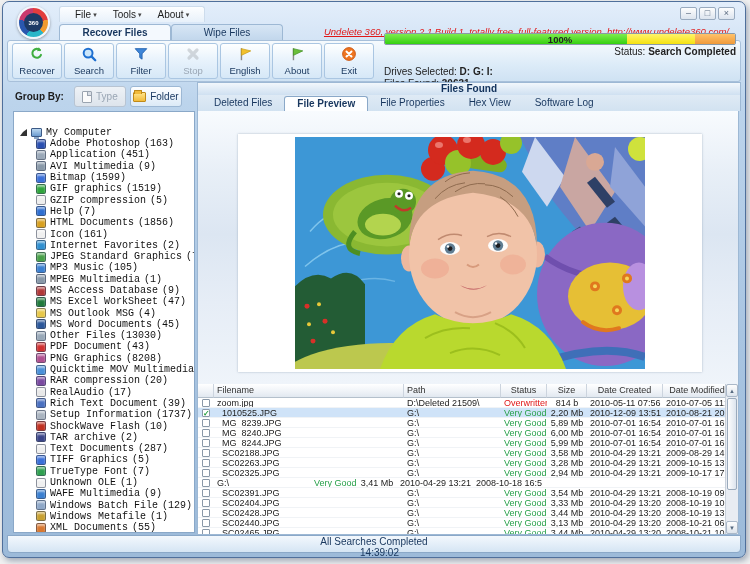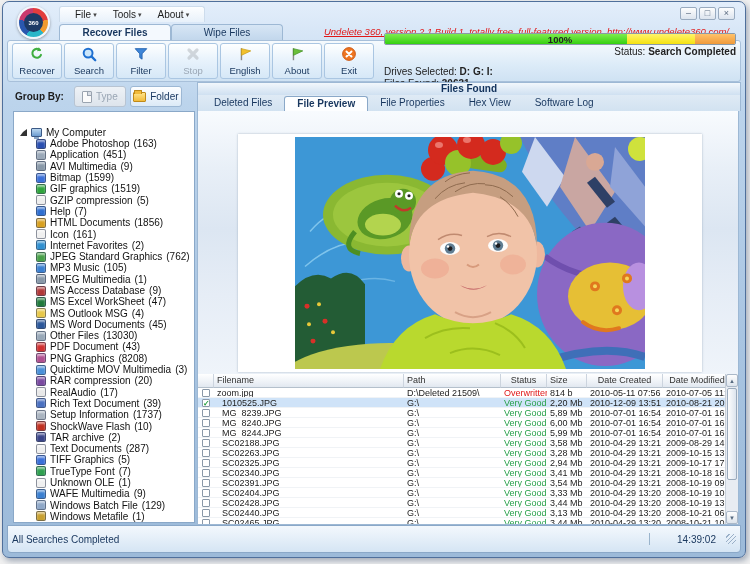--- a/index.html
+++ b/index.html
@@ -86,21 +86,21 @@
                border:1px solid #9db8d4; border-bottom:none; }
   .ptabs { height:16px; display:flex; align-items:flex-end; background:linear-gradient(#dfeaf5,#d2e2f1);
            border-left:1px solid #9db8d4; border-right:1px solid #9db8d4; padding-left:4px; }
   .ptab { height:15px; line-height:14px; padding:0 12px; font-size:10px; color:#17365e; }
   .ptab.active { background:#fdfeff; border:1px solid #8aa8c8; border-bottom:none;
                  border-radius:3px 3px 0 0; font-weight:bold; }
 
   
   .main { flex:1; display:flex; min-height:0; }
   .treepanel { width:182px; margin:0 2px 2px 6px; background:#fff; border:1px solid #8aa8c8;
-               overflow:hidden; padding:14px 10px 2px 4px; }
+               overflow:hidden; padding:14px 10px 2px 4px;font-family:Liberation Mono, monospace; }
   .tree-root { display:flex; align-items:center; gap:4px; height:12px; font-size:10px; color:#111;
                padding-left:2px; }
   .tri-expanded { width:0; height:0; border-left:3px solid transparent; border-top:3px solid transparent;
                   border-right:4px solid #333; border-bottom:4px solid #333; }
   .icon-computer { width:11px; height:9px; border:1px solid #3c5a86;
                    background:linear-gradient(#bcd8f0,#6c9cd0); border-radius:1px; position:relative; }
   .icon-computer::after { content:""; position:absolute; left:2px; bottom:-3px; width:5px; height:2px; background:#8aa4c4; }
   .tree-item { display:flex; align-items:center; gap:4px; height:11.3px; font-size:10px; color:#111;
                padding-left:18px; white-space:nowrap; }
   .ft-icon { width:10px; height:10px; border-radius:2px; border:1px solid rgba(60,70,90,.55);
@@ -123,39 +123,39 @@
         border-right:1px solid #ccd4de; border-bottom:1px solid #b4c0cc; }
   .tbody { flex:1; overflow:hidden; }
   .trow { height:10px; display:flex; border-bottom:1px solid #f0f3f6; background:#fff; }
   .trow.selected { background:#cfe3f8; }
   .cell { font-size:9px; color:#222; padding:0 3px; line-height:10px; white-space:nowrap;
           overflow:hidden; }
   .col-check { width:16px; display:flex; align-items:center; justify-content:center; padding:0; }
   .col-name { width:190px; }
   .col-path { width:97px; }
   .col-status { width:46px; text-align:center; }
-  .col-size { width:40px; text-align:left; }
+  .col-size { width:40px; text-align:center; }
   .col-created { width:76px; text-align:center; }
   .col-modified { width:69px; text-align:center; }
   .cbox { width:8px; height:8px; border:1px solid #8a98a8; background:#fff; border-radius:1px;
           font-size:8px; line-height:7px; text-align:center; color:#1f9e3a; font-weight:bold; }
   .overwritten { color:#e01818; }
   .very-good { color:#28a04a; }
   .vscroll { position:absolute; right:0; top:0; bottom:0; width:13px; background:#e8ecf2;
              border-left:1px solid #c8d0da; display:flex; flex-direction:column; }
   .varrow { height:13px; font-size:6px; color:#56председ; color:#566a80; text-align:center; line-height:12px;
             background:linear-gradient(#fdfdfd,#dde4ec); border:1px solid #aab8c8; border-radius:2px; }
   .vthumb { height:92px; margin:1px; background:linear-gradient(90deg,#fdfdfd,#dce4ee);
             border:1px solid #9aaabc; border-radius:2px; }
   .vtrack { flex:1; }
 
   
-  .statusbar { height:28px; display:flex; align-items:center; font-size:10px; color:#1c3a60;
+  .statusbar { height:18px; display:flex; align-items:center; font-size:10px; color:#1c3a60;
                background:linear-gradient(#f3f8fd,#d5e5f4); border:1px solid #8aa8c8;
-               border-radius:0 0 4px 4px; padding:0 4px; }
+               border-radius:0 0 4px 4px; padding:0 4px;flex-direction:column; }
   .sb-left { flex:1; }
   .sb-div { width:1px; height:12px; background:#9ab4cc; margin:0 6px; }
   .sb-time { width:70px; text-align:right; padding-right:10px; }
   .sb-grip { width:10px; height:10px;
              background:repeating-linear-gradient(135deg,transparent 0 2px,#9ab0c8 2px 3px); }
 </style>
 </head>
 <body>
 
 <div class="window">
@@ -734,21 +734,20 @@
               <span class="cell col-status very-good">Very Good</span>
               <span class="cell col-size">2,94 Mb</span>
               <span class="cell col-created">2010-04-29 13:21</span>
               <span class="cell col-modified">2009-10-17 17:48</span>
             </div>
 
             <div class="trow">
               <span class="cell col-check">
                   <span class="cbox"></span>
                 </span>
-              <span class="cell col-name">_SC02340.JPG</span>
               <span class="cell col-path">G:\</span>
               <span class="cell col-status very-good">Very Good</span>
               <span class="cell col-size">3,41 Mb</span>
               <span class="cell col-created">2010-04-29 13:21</span>
               <span class="cell col-modified">2008-10-18 16:57</span>
             </div>
 
             <div class="trow">
               <span class="cell col-check">
                   <span class="cbox"></span>

